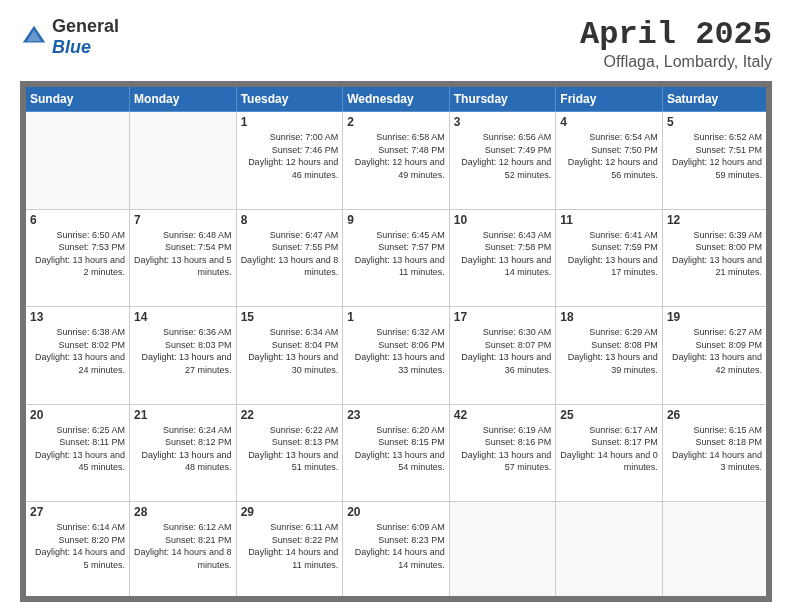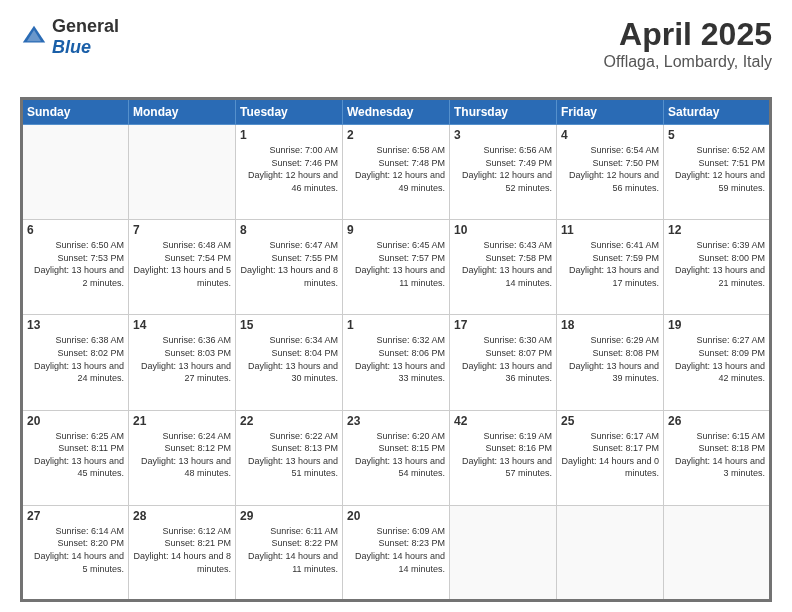--- a/index.html
+++ b/index.html
@@ -9,21 +9,20 @@
       width: 792px;
       height: 612px;
       overflow: hidden;
     }
     .page {
       width: 792px;
       height: 612px;
       padding: 16px 20px 10px 20px;
       display: flex;
       flex-direction: column;
-      gap: 16px;
     }
     .header {
       display: flex;
       justify-content: space-between;
       align-items: flex-start;
       margin-bottom: 10px;
     }
     .logo {
       display: flex;
       align-items: center;
@@ -39,28 +38,29 @@
       width: 28px;
       height: 28px;
     }
     .title-block {
       text-align: right;
     }
     .month-title {
       font-size: 32px;
       font-weight: bold;
       color: #333;
+      font-family: Liberation Mono, monospace;
     }
     .location {
       font-size: 16px;
       color: #555;
     }
     .calendar {
       flex: 1;
-      border: 3px solid #737373;
+      border: 6px solid #737373;
       border-collapse: collapse;
       width: 100%;
       table-layout: fixed;
     }
     .calendar th {
       background-color: #2a6bb5;
       color: #fff;
       font-size: 12px;
       font-weight: bold;
       padding: 5px 4px;

